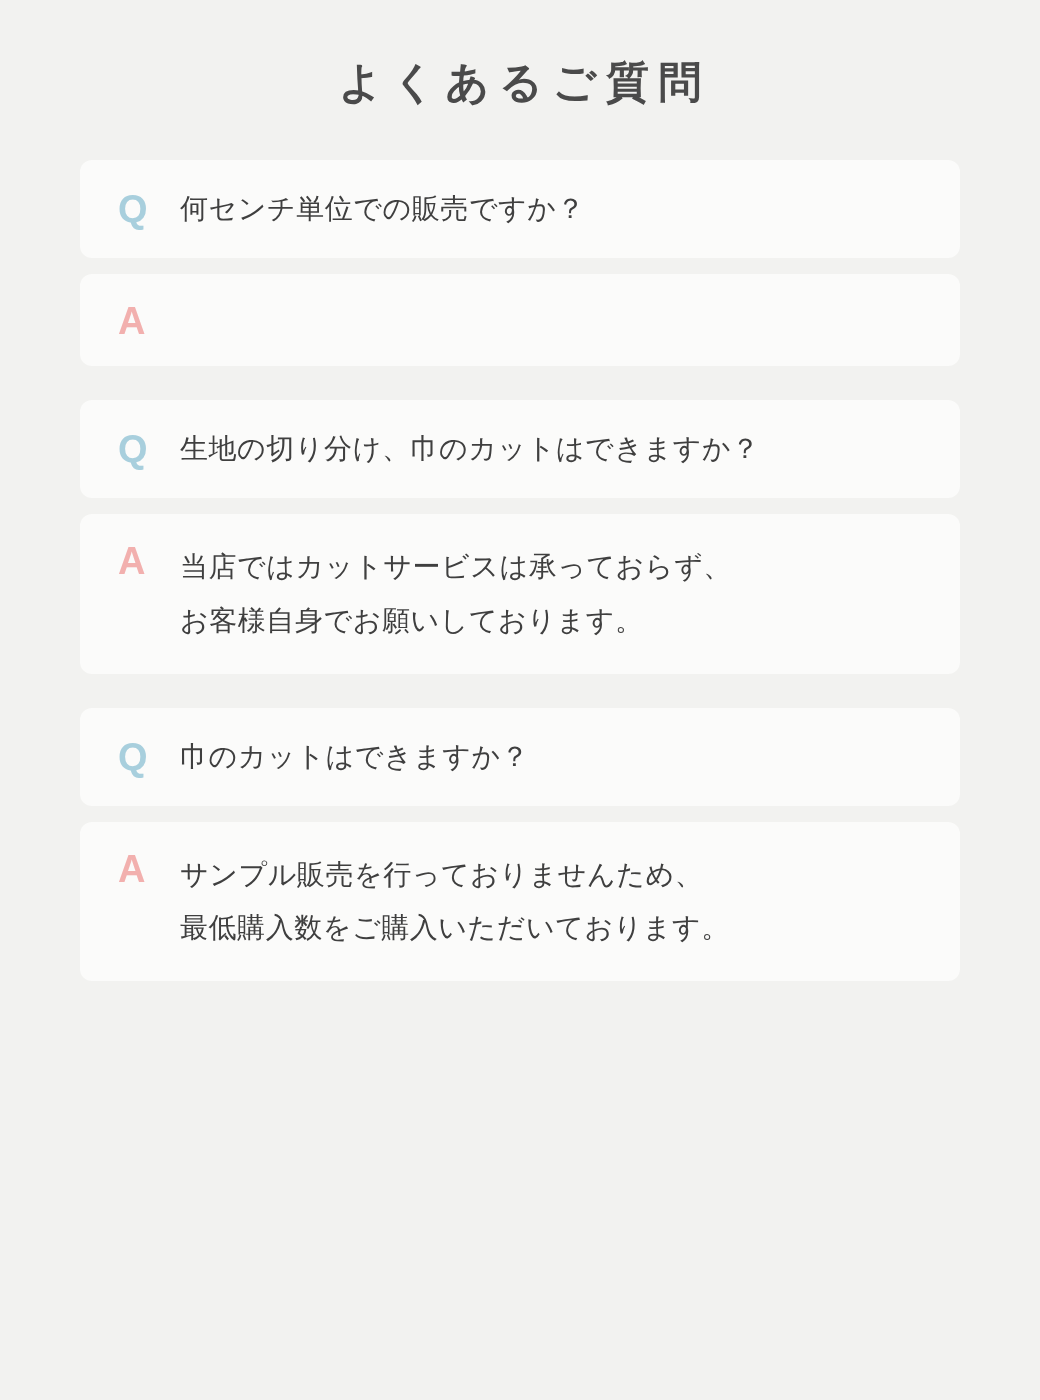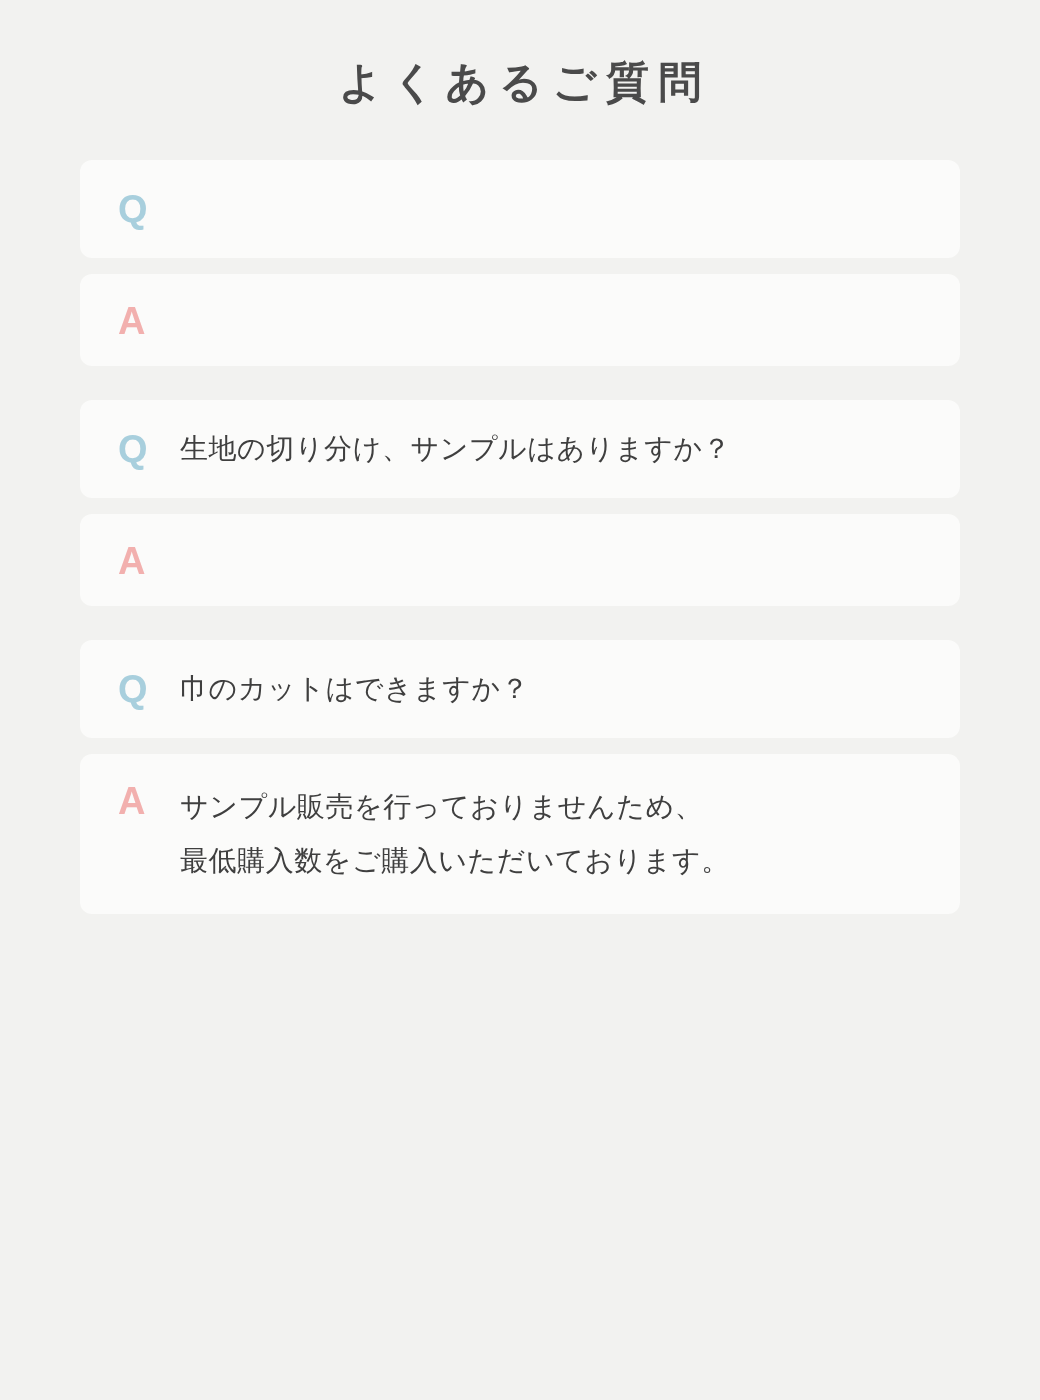--- a/index.html
+++ b/index.html
@@ -91,31 +91,34 @@
 <body>
 
 <div class="page">
 
   <h1 class="faq-title">よくあるご質問</h1>
 
   <div class="faq-list">
 
     <div class="faq-card question">
       <span class="marker q">Q</span>
+      <span class="body-text">何センチ単位での販売ですか？</span>
     </div>
     <div class="faq-card answer">
       <span class="marker a">A</span>
     </div>
 
     <div class="faq-card question">
       <span class="marker q">Q</span>
-      <span class="body-text">生地の切り分け、サンプルはありますか？</span>
+      <span class="body-text">生地の切り分け、巾のカットはできますか？</span>
     </div>
     <div class="faq-card answer">
       <span class="marker a">A</span>
+      <span class="body-text">当店ではカットサービスは承っておらず、
+お客様自身でお願いしております。</span>
     </div>
 
     <div class="faq-card question">
       <span class="marker q">Q</span>
       <span class="body-text">巾のカットはできますか？</span>
     </div>
     <div class="faq-card answer tight">
       <span class="marker a">A</span>
       <span class="body-text">サンプル販売を行っておりませんため、
 最低購入数をご購入いただいております。</span>

